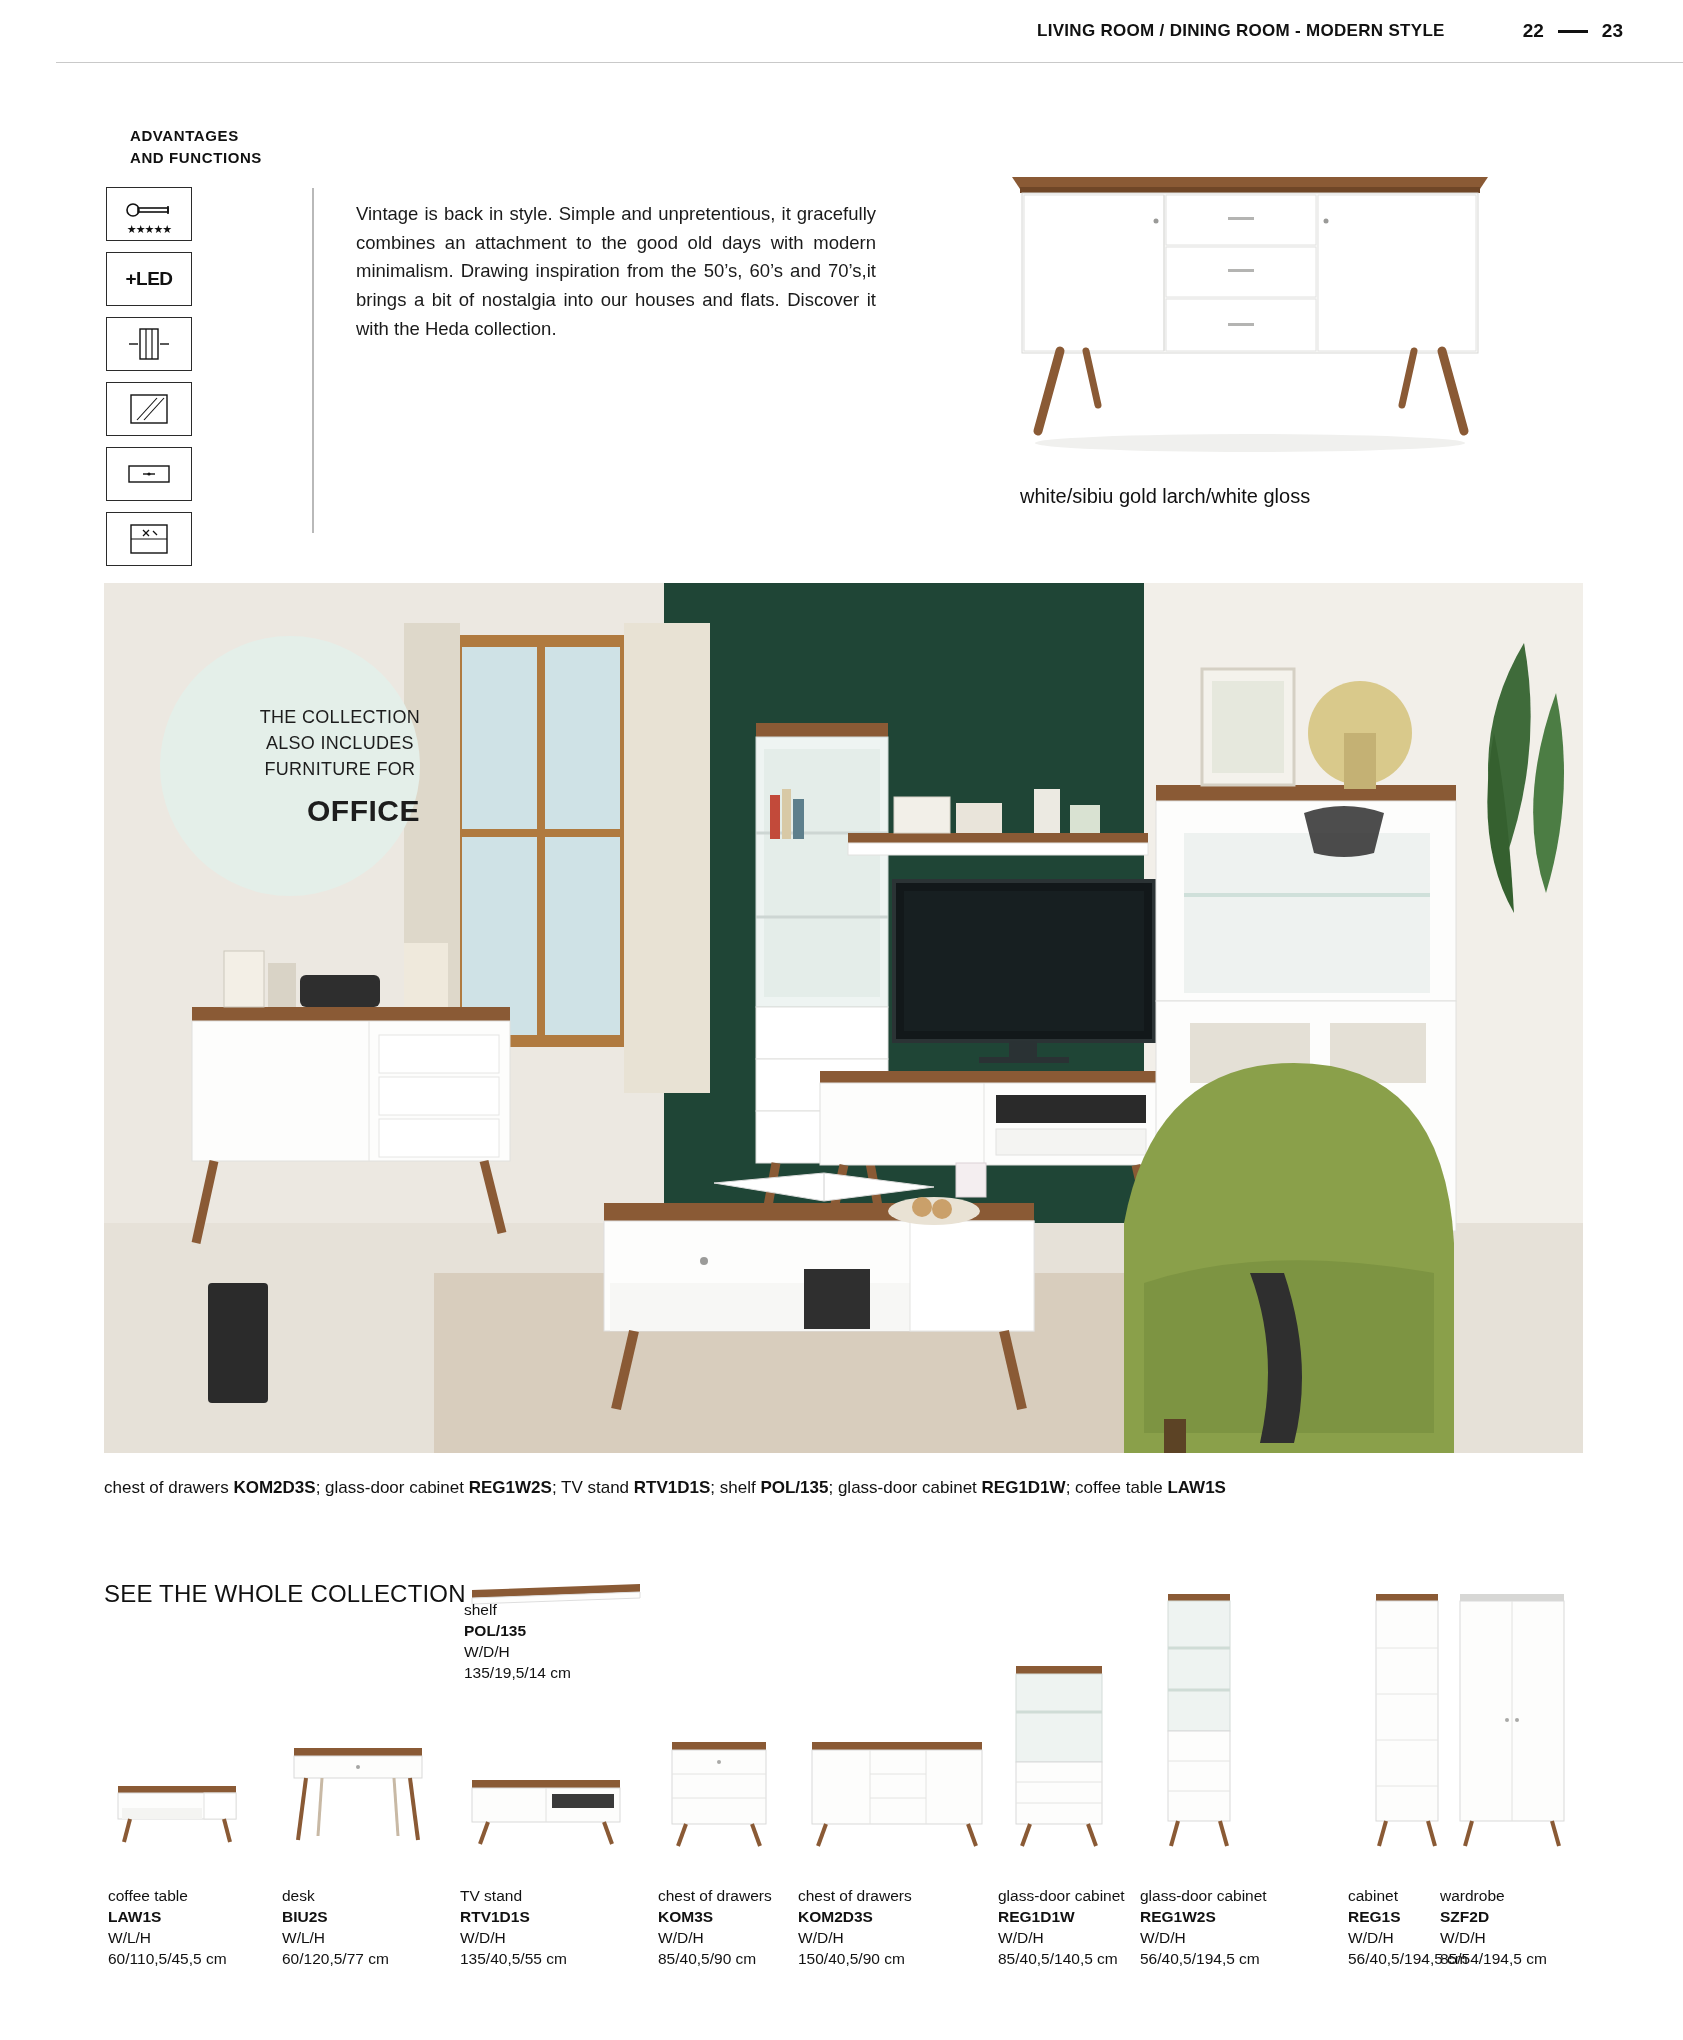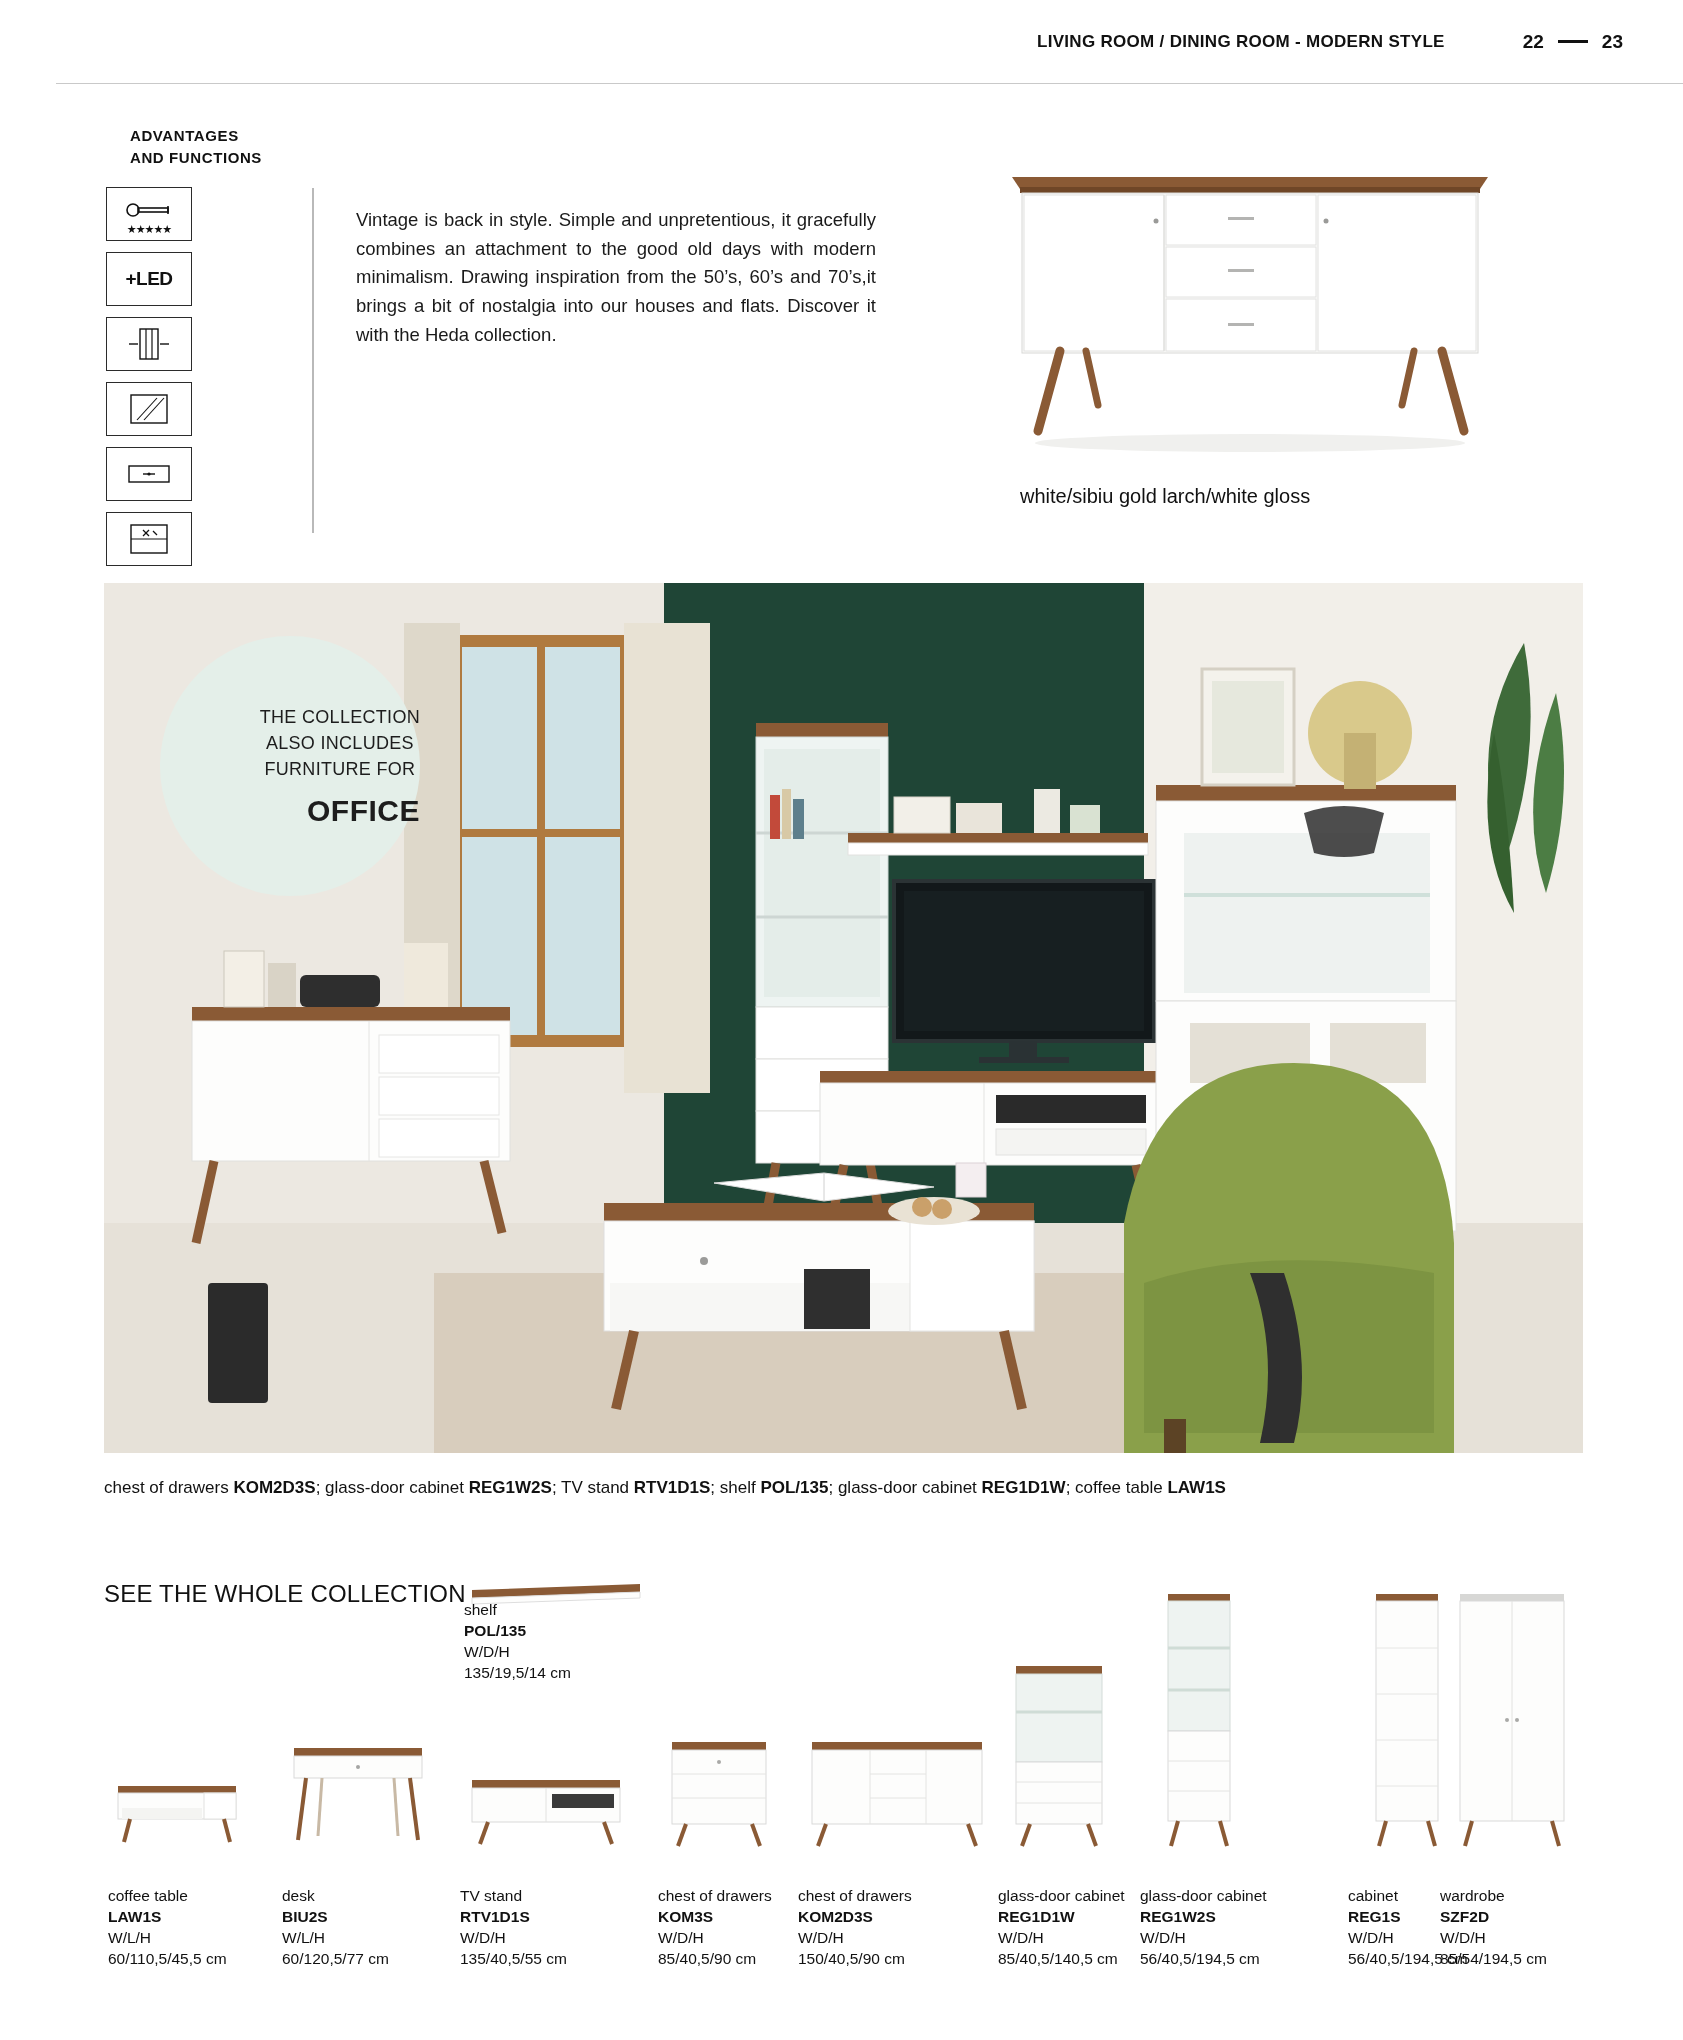--- a/index.html
+++ b/index.html
@@ -11,21 +11,21 @@
     font-family: "Liberation Sans", sans-serif;
     color: #1a1a1a;
     position: relative;
     overflow: hidden;
   }
 
   
   .header {
     position: absolute;
     top: 0; left: 16px; right: 0;
-    height: 84px;
+    height: 63px;
     display: flex;
     align-items: center;
     justify-content: flex-end;
     padding-right: 60px;
     border-bottom: 1px solid #c9c9c9;
     margin-left: 40px;
   }
   .header-title {
     font-size: 17px;
     font-weight: bold;
@@ -102,21 +102,21 @@
   }
   .heda-title {
     font-size: 72px;
     font-weight: 300;
     letter-spacing: 1px;
     line-height: 1;
     color: #111;
     font-family: "Liberation Sans", sans-serif;
   }
   .heda-body {
-    margin-top: 26px;
+    margin-top: 20px;
     font-size: 18.5px;
     line-height: 1.55;
     text-align: justify;
     color: #1a1a1a;
   }
 
   
   .topprod {
     position: absolute;
     left: 990px;

